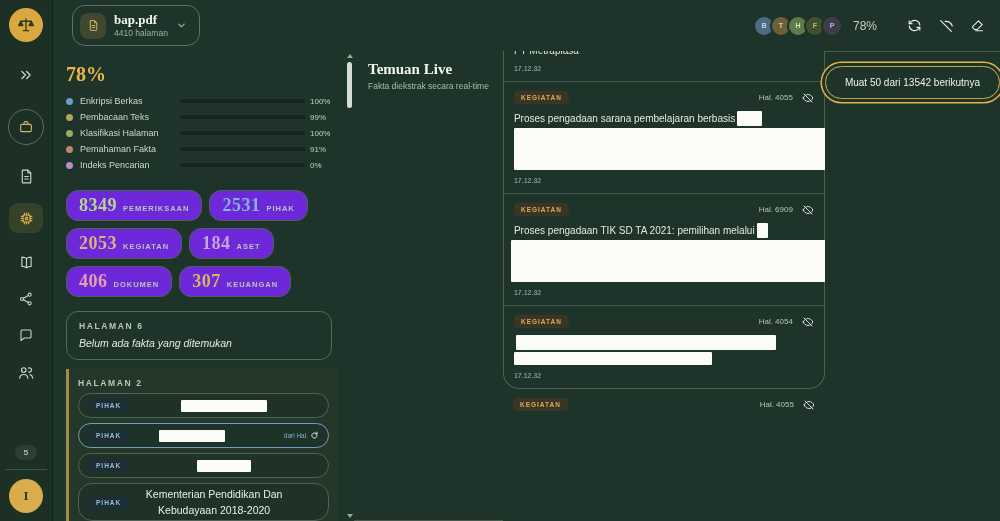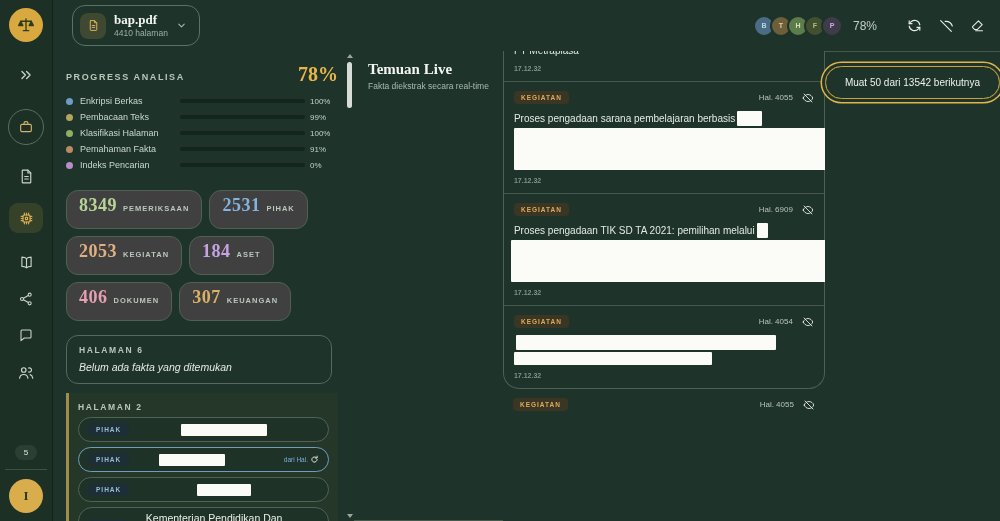--- a/index.html
+++ b/index.html
@@ -52,21 +52,21 @@
   .progress-title { font-size:9px; font-weight:bold; letter-spacing:1.6px; color:#b9c6bc; padding-top:9px; }
   .progress-overall { font-family:"Liberation Serif", serif; font-size:20px; font-weight:bold; color:#e9b64b; }
   .progress-row { display:flex; align-items:center; height:16px; }
   .pdot { width:7px; height:7px; border-radius:50%; flex:none; margin-right:7px; }
   .plabel { width:95px; flex:none; font-size:9px; color:#ccd7ce; white-space:nowrap; }
   .pbar { flex:1; height:4px; border-radius:2px; background:#15251d; margin:0 5px; overflow:hidden; }
   .pfill { height:100%; border-radius:2px; }
   .ppct { width:28px; flex:none; text-align:left; font-size:8px; color:#c5d0c6; }
 
   .stats { display:flex; flex-wrap:wrap; gap:7px; margin-top:17px; width:264px; }
-  .stat-card { border:1px solid #4e6154; border-radius:12px; background:#404040; padding:4px 12px 12px;
+  .stat-card { border:1px solid #4e6154; border-radius:12px; background:#6d28d9; padding:4px 12px 4px;
                display:flex; align-items:baseline; gap:6px; cursor:pointer; }
   .stat-value { font-family:"Liberation Serif", serif; font-weight:bold; font-size:18px; letter-spacing:.5px; }
   .stat-label { font-size:7.5px; font-weight:bold; letter-spacing:1px; color:#b9c6bc; }
 
   .h1-card { margin-top:14px; border:1px solid #56695c; border-radius:12px; padding:9px 12px 10px; margin-right:6px; }
   .sec-title { font-size:8.5px; font-weight:bold; letter-spacing:1.6px; color:#b9c6bc; }
   .h1-note { margin-top:6px; font-style:italic; font-size:10.5px; color:#e3eae4; }
 
   .h2-section { margin-top:9px; background:#243729; border-left:3px solid #a18c4a; padding:9px 9px 0; margin-right:0; }
   .pihak-card { height:25px; border:1px solid #4f6356; border-radius:14px; background:#1e3228;
@@ -233,21 +233,20 @@
               <path d="M9 20.5h11"></path>
             </svg>
         </span>
       </div>
     </div>
 
     <div class="content">
 
       <div class="left-panel">
         <div class="progress-head">
-          <div class="progress-title">PROGRESS ANALISA</div>
           <div class="progress-overall">78%</div>
         </div>
 
         <div>
           <div class="progress-row">
             <span class="pdot" style="background: rgb(109, 157, 197);"></span>
             <span class="plabel">Enkripsi Berkas</span>
             <span class="pbar"><span class="pfill" style="width: 100%; background: rgb(109, 157, 197);"></span></span>
             <span class="ppct">100%</span>
           </div>

